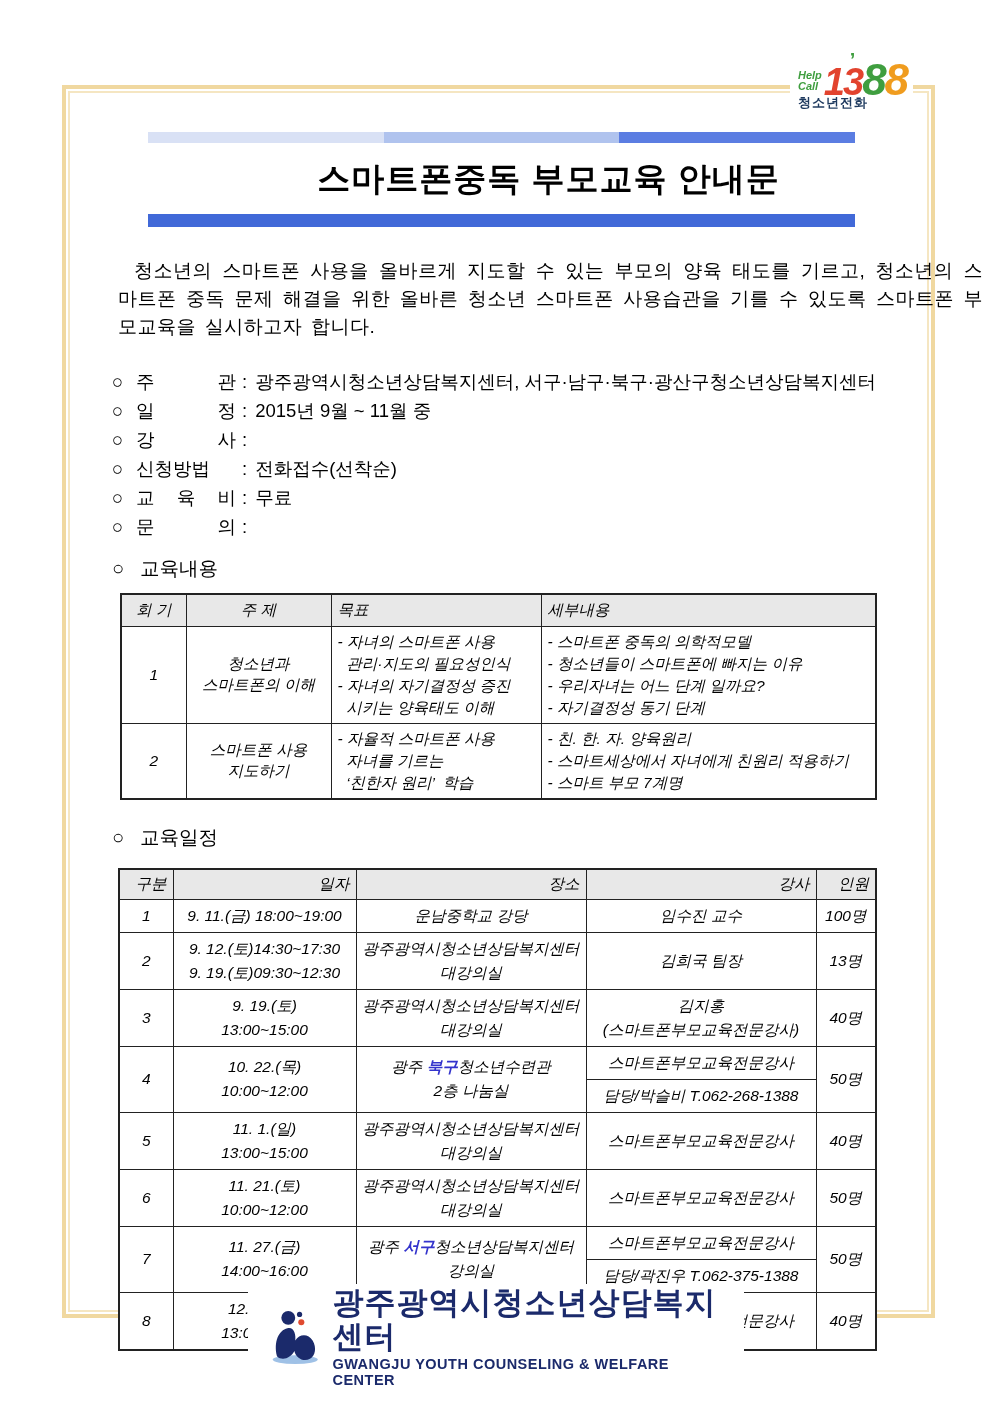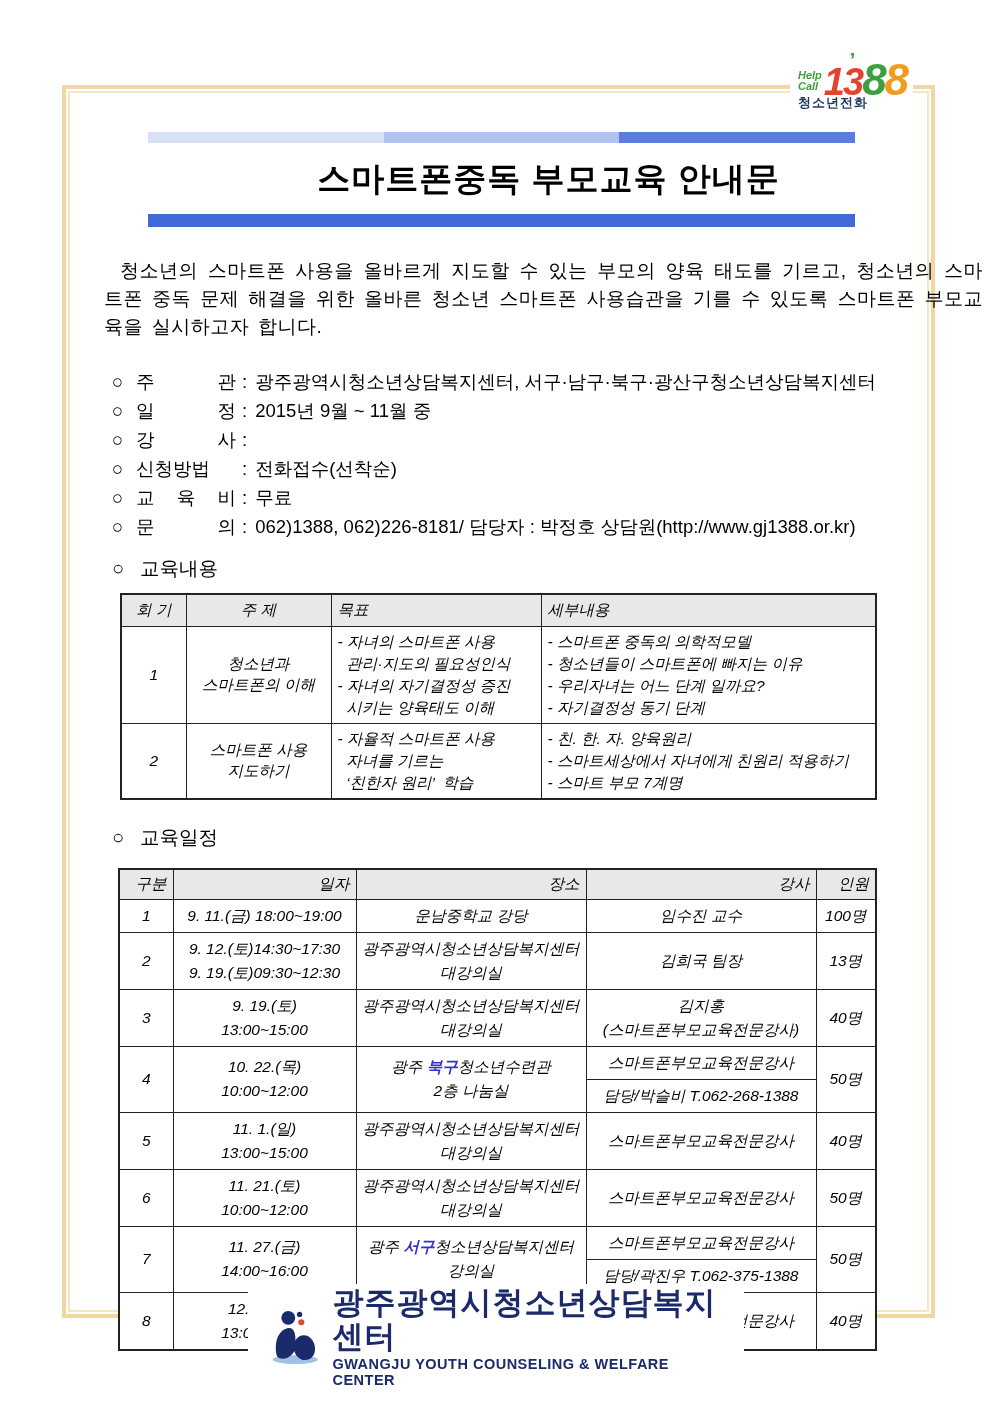--- a/index.html
+++ b/index.html
@@ -37,21 +37,21 @@
 
   
   .bar-top { display:flex; width:707px; height:11px; margin:56px auto 0 78px; }
   .bar-top .seg1 { flex:1; background:#d9e1f5; }
   .bar-top .seg2 { flex:1; background:#b0c3ee; }
   .bar-top .seg3 { flex:1; background:#5b7de2; }
   .doc-title { text-align:center; font-size:33px; font-weight:900; letter-spacing:1px; margin:14px 0 12px 0; }
   .bar-bottom { width:707px; height:13px; background:#4169d8; margin:0 auto 0 78px; }
 
   
-  .intro { margin:30px 44px 0 34px; font-size:19px; line-height:28px; letter-spacing:0.5px; text-align:justify; }
+  .intro { margin:30px 44px 0 48px; font-size:19px; line-height:28px; letter-spacing:0.5px; text-align:justify; }
   .intro .p1 { text-indent:16px; word-spacing:3px; }
   .intro .p2 { margin-top:7px; }
 
   
   .info-list { margin:26px 0 0 42px; font-size:18.5px; }
   .info-item { display:flex; line-height:29px; white-space:nowrap; }
   .info-bullet { width:24px; }
   .info-label { display:inline-block; width:100px; text-align:justify; text-align-last:justify; }
   .info-sep { padding:0 8px 0 6px; }
 
@@ -157,21 +157,20 @@
       <div class="info-item">
         <span class="info-bullet">○</span>
         <span class="info-label">교 육 비</span>
         <span class="info-sep">:</span>
         <span class="info-value">무료</span>
       </div>
       <div class="info-item">
         <span class="info-bullet">○</span>
         <span class="info-label">문 의</span>
         <span class="info-sep">:</span>
-        <span class="info-value">062)1388, 062)226-8181/ 담당자 : 박정호 상담원(http://www.gj1388.or.kr)</span>
       </div>
     </div>
 
     <div class="section-heading">
       <span class="sb">○</span>
       <span>교육내용</span>
     </div>
 
     <table class="content-table">
       <thead>

